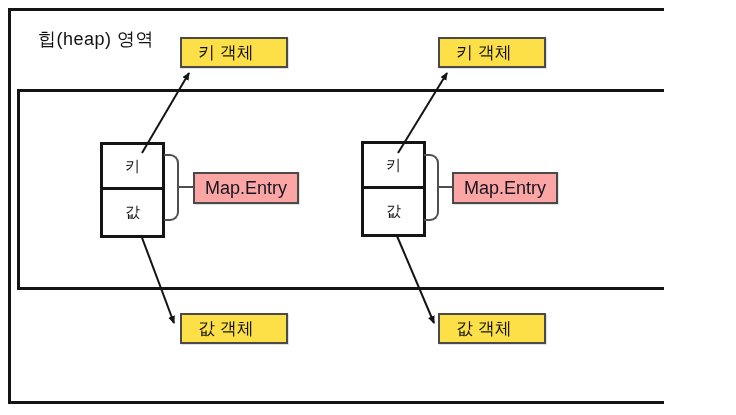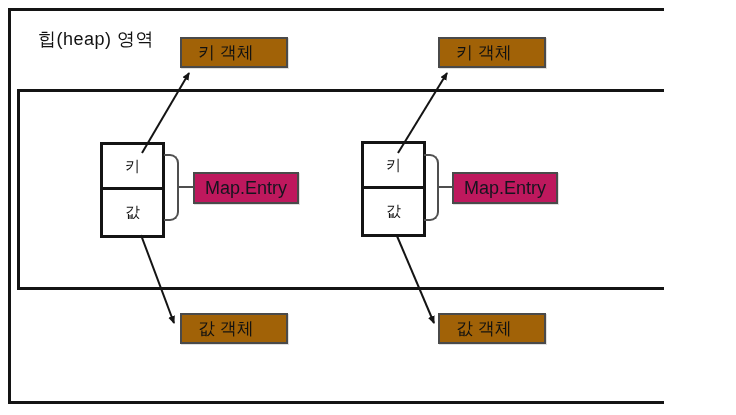--- a/index.html
+++ b/index.html
@@ -19,33 +19,33 @@
     left:17px; top:89px; width:694px; height:201px;
     border:3px solid #141414; background:transparent;
   }
 
   
   .heap-label { left:38px; top:27px; font-size:18px; letter-spacing:0.5px; }
   .map-label  { left:48px; top:104px; font-size:17px; letter-spacing:0.5px; }
 
   
   .objbox {
-    height:31px; width:108px; background:#a16207;
+    height:31px; width:108px; background:#fde047;
     border:2px solid #4a4a4a; box-shadow:1px 1px 0 rgba(0,0,0,0.12);
     display:flex; align-items:center; padding-left:16px;
     font-size:17px;
   }
   .objbox.key-left  { left:180px; top:37px;  }
   .objbox.key-right { left:438px; top:37px;  }
   .objbox.val-left  { left:180px; top:313px; }
   .objbox.val-right { left:438px; top:313px; }
 
   
   .entrybox {
-    height:32px; width:106px; background:#be185d;
+    height:32px; width:106px; background:#fca5a5;
     border:2px solid #4a4a4a; box-shadow:1px 1px 0 rgba(0,0,0,0.12);
     display:flex; align-items:center; justify-content:center;
     font-size:18px; color:#15151f;
   }
   .entrybox.left  { left:193px; top:172px; }
   .entrybox.right { left:452px; top:172px; }
 
   
   .kvbox {
     width:65px; height:96px; background:#ffffff;

